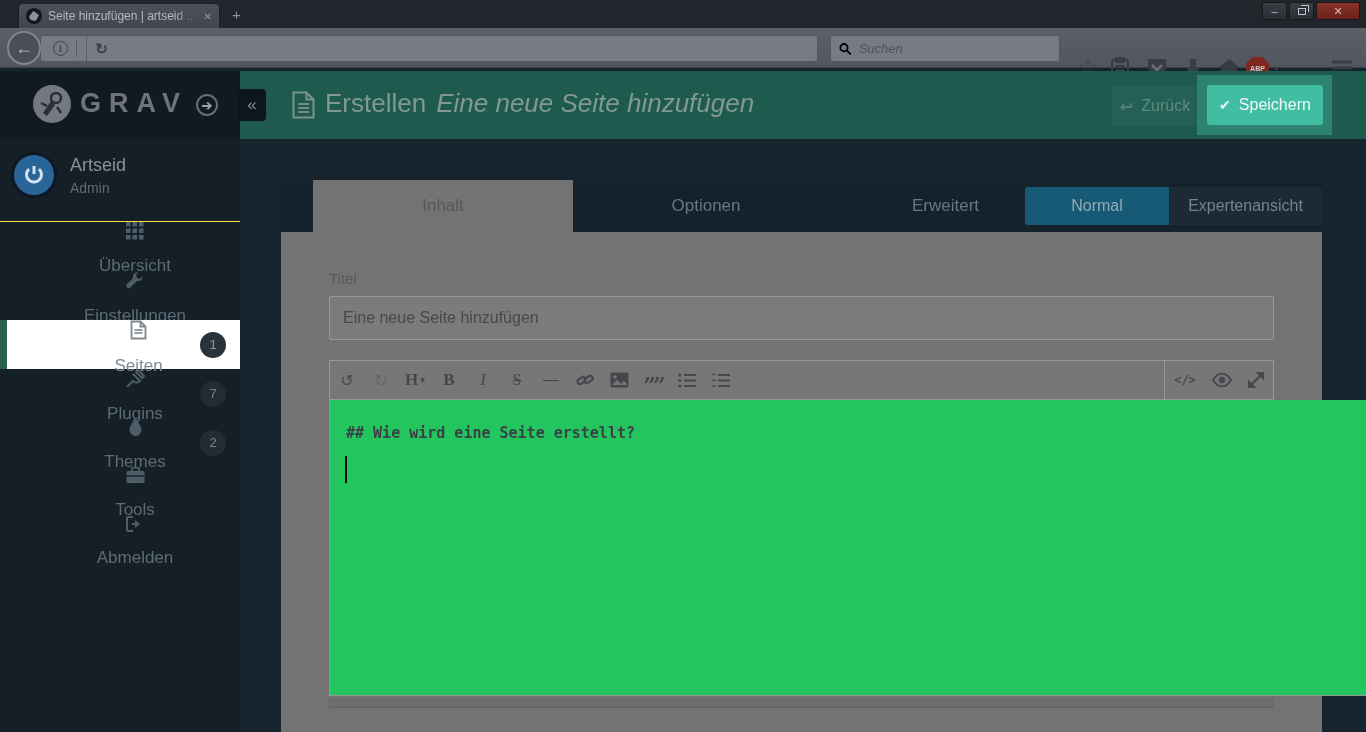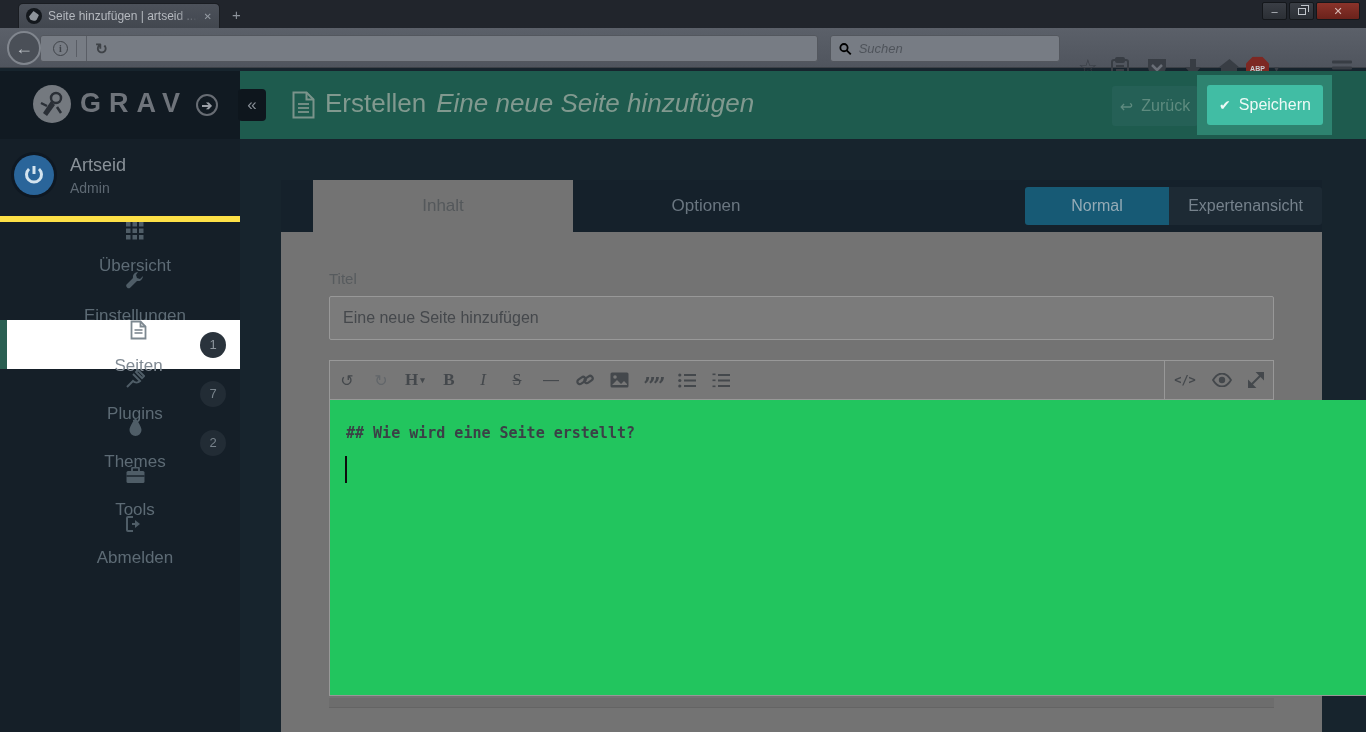--- a/index.html
+++ b/index.html
@@ -63,21 +63,21 @@
                  background:#74797f; overflow:hidden; }
   .grav-circle svg { position:absolute; left:4px; top:4px; }
   .grav-text { position:absolute; left:80px; top:17px; font-size:27px; letter-spacing:8px;
                color:#6f747b; font-weight:600; }
   .logo-arrow { position:absolute; left:196px; top:23px; width:22px; height:22px; border:2px solid #686d74;
                 border-radius:50%; color:#9ba0a7; font-size:13px; display:flex; align-items:center;
                 justify-content:center; font-weight:bold; }
   .collapse { position:absolute; left:238px; top:89px; width:28px; height:32px; background:#0e161d;
               border-radius:4px; color:#868d95; font-size:17px; display:flex; align-items:center;
               justify-content:center; z-index:6; }
-  .userblock { height:83px; position:relative; border-bottom:6px solid #fde047; }
+  .userblock { height:83px; position:relative; border-bottom:1px solid #fde047; }
   .avatar { position:absolute; left:11px; top:13px; width:46px; height:46px; border-radius:50%;
             background:#0f1822; display:flex; align-items:center; justify-content:center; }
   .avatar-inner { width:40px; height:40px; border-radius:50%; background:#2a659a;
                   display:flex; align-items:center; justify-content:center; }
   .user-name { position:absolute; left:70px; top:16px; font-size:18px; color:#8a9299; }
   .user-role { position:absolute; left:70px; top:41px; font-size:14px; color:#5e6973; }
   .menu { position:absolute; top:151px; left:0; right:0; }
   .mitem { height:49px; display:flex; align-items:center; padding-left:30px; gap:16px;
            color:#5d6b75; position:relative;flex-direction:column; }
   .mitem .mic { width:22px; display:flex; justify-content:center; color:#4f5d67; }
@@ -325,20 +325,21 @@
   <div class="btn-speichern">
     <span class="check">✔</span>
     <span>Speichern</span>
   </div>
 </div>
 
 <div id="content">
   <div class="tabrow">
     <div class="ctab inhalt">Inhalt</div>
     <div class="ctab optionen">Optionen</div>
+    <div class="ctab erweitert">Erweitert</div>
     <div class="toggle-group">
       <div class="toggle normal">Normal</div>
       <div class="toggle expert">Expertenansicht</div>
     </div>
   </div>
 
   <div class="panel">
     <span class="field-label">Titel</span>
     <input class="title-input" value="Eine neue Seite hinzufügen" style="">
 

